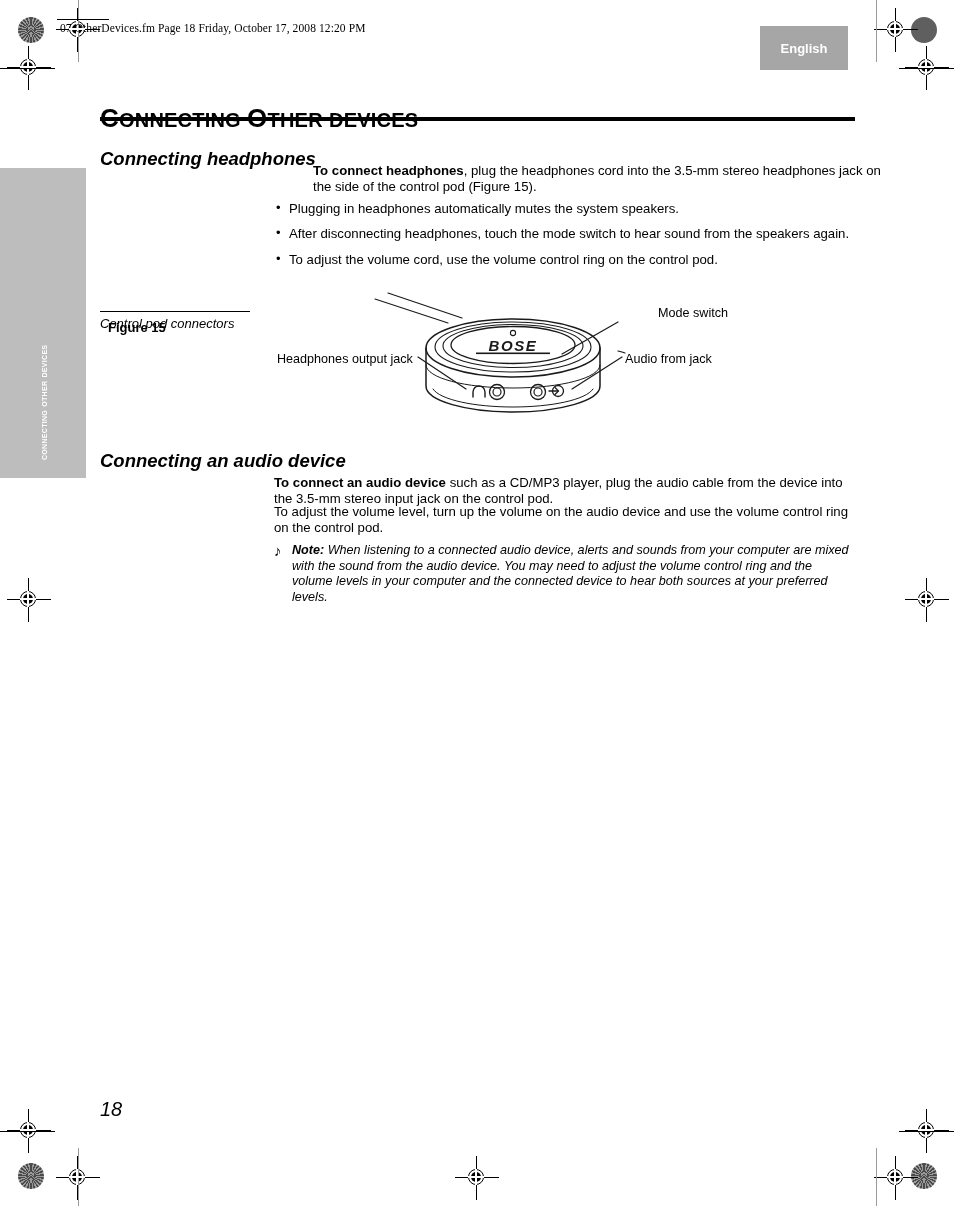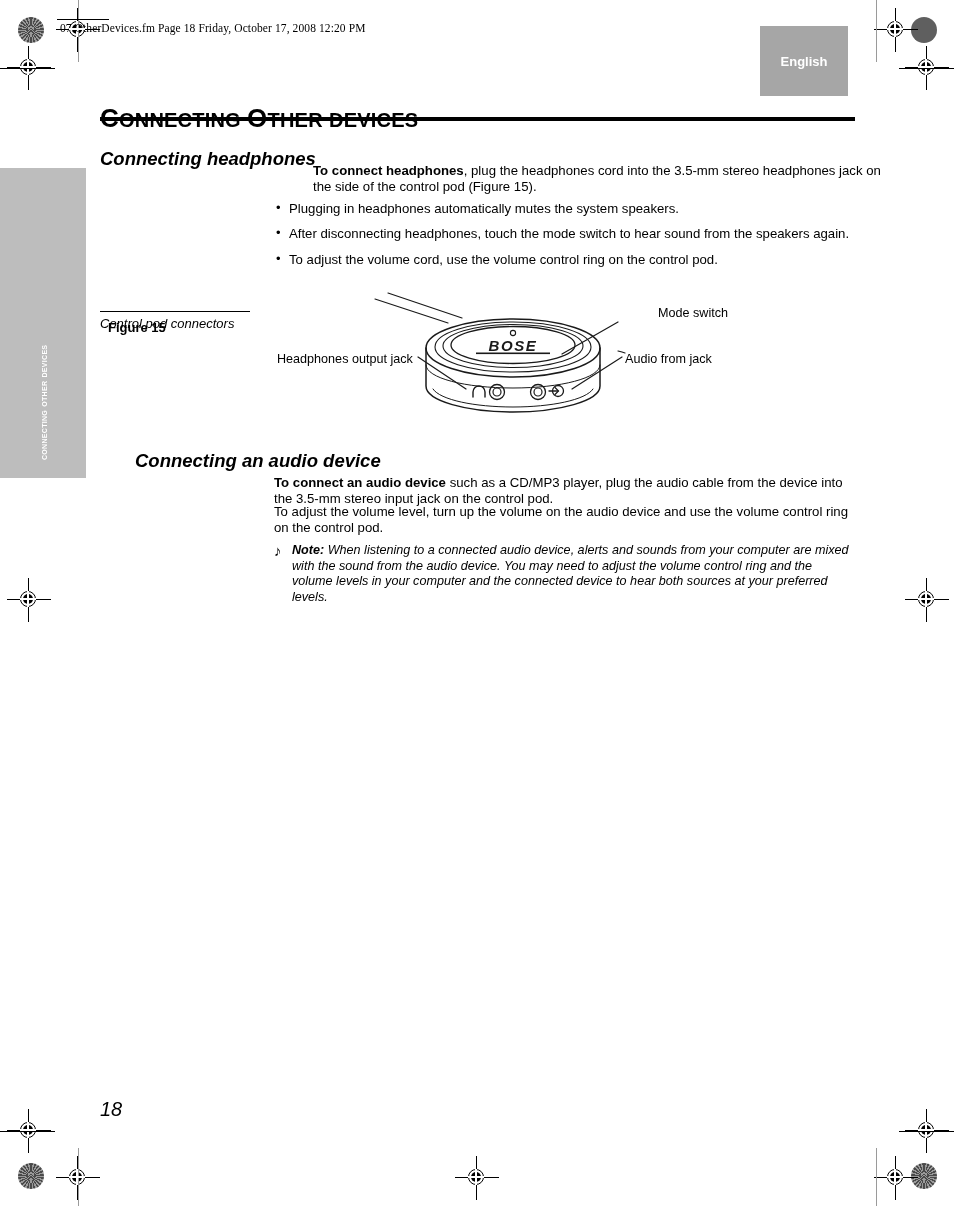--- a/index.html
+++ b/index.html
@@ -110,21 +110,21 @@
     white-space: nowrap;
     letter-spacing: 0.1px;
   }
 
   
   .lang-tab {
     position: absolute;
     left: 760px;
     top: 26px;
     width: 88px;
-    height: 70px;
+    height: 44px;
     background: #a6a6a6;
     color: #ffffff;
     font-weight: bold;
     font-size: 13px;
     display: flex;
     align-items: center;
     justify-content: center;
   }
 
   
@@ -183,21 +183,21 @@
 
   .section-head {
     position: absolute;
     left: 100px;
     font-size: 18.5px;
     font-weight: bold;
     font-style: italic;
     white-space: nowrap;
   }
   .section-head.h1 { top: 133px; }
-  .section-head.h2 { top: 435px; margin-left: 35px; }
+  .section-head.h2 { top: 435px; }
 
   .body-col {
     position: absolute;
     left: 274px;
     width: 580px;
     font-size: 13.2px;
     line-height: 16.4px;
   }
   .body-col p { margin: 0 0 9px 0; }
 

